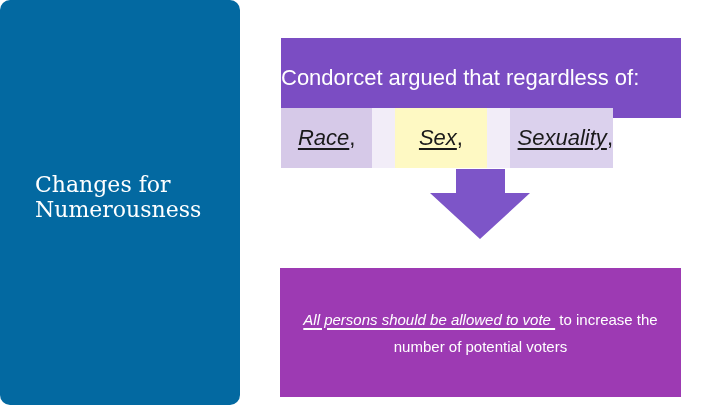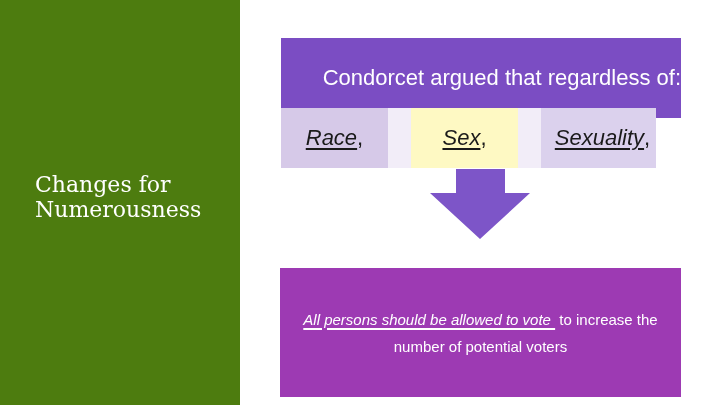--- a/index.html
+++ b/index.html
@@ -28,28 +28,28 @@
     line-height: 25px;
     font-weight: 500;
     letter-spacing: 0px;
   }
   .header-box {
     position: absolute;
     left: 281px; top: 38px;
     width: 400px; height: 80px;
     display: flex;
     align-items: center;
-    justify-content: flex-end;
+    justify-content: flex-start;
     font-size: 22px;
     text-align: center;
   }
   .category-row {
     position: absolute;
     left: 281px; top: 108px;
-    width: 375px; height: 60px;
+    width: 332px; height: 60px;
     display: flex;
     gap: 23px;
   }
   .category-cell {
     flex: 1 1 0;
     display: flex;
     align-items: center;
     justify-content: center;
     font-size: 22px;
   }
@@ -85,21 +85,21 @@
     text-decoration-thickness: 2px;
     text-underline-offset: 3px;
     white-space: nowrap;
   }
 </style>
 </head>
 <body>
 
 <div class="slide">
 
-  <div class="sidebar" style="background-color: #4d7c0f;">
+  <div class="sidebar" style="background-color: #0369a1; border-radius: 10px;">
     <div class="sidebar-title" style="color: rgb(255, 255, 255);">Changes for Numerousness</div>
   </div>
 
   <div class="header-box" style="background-color: rgb(123, 77, 195); color: rgb(255, 255, 255);">
     <span>Condorcet argued that regardless of:</span>
   </div>
 
   <div class="category-row" style="background-color: rgb(242, 237, 248); color: rgb(26, 26, 26);">
     <div class="category-cell" style="background-color: rgb(214, 201, 232);">
       <span><span class="word-underline-italic">Race</span><span>,</span></span>

